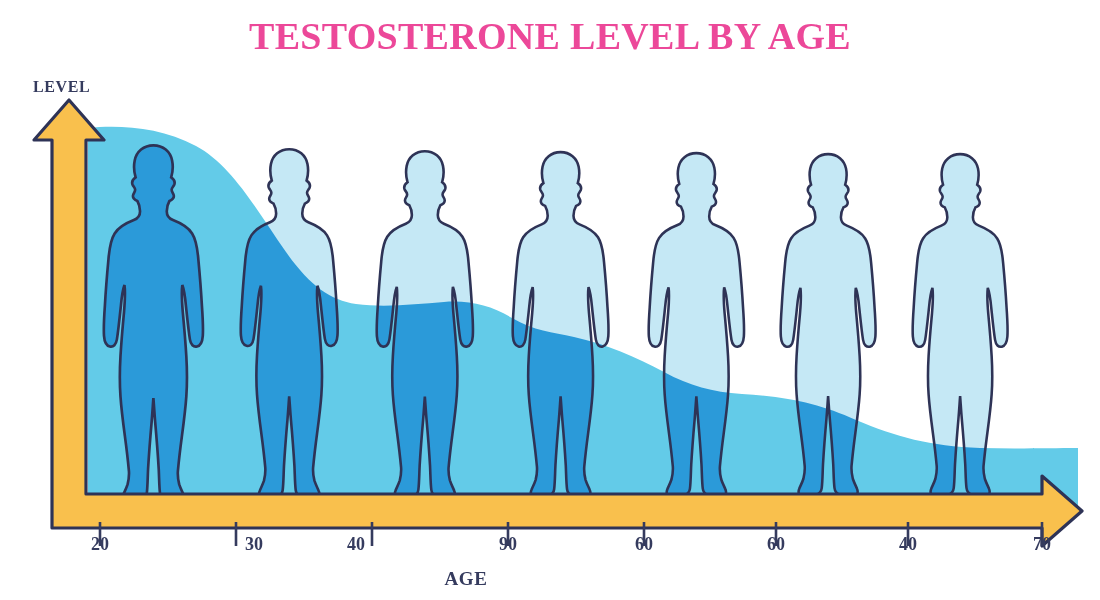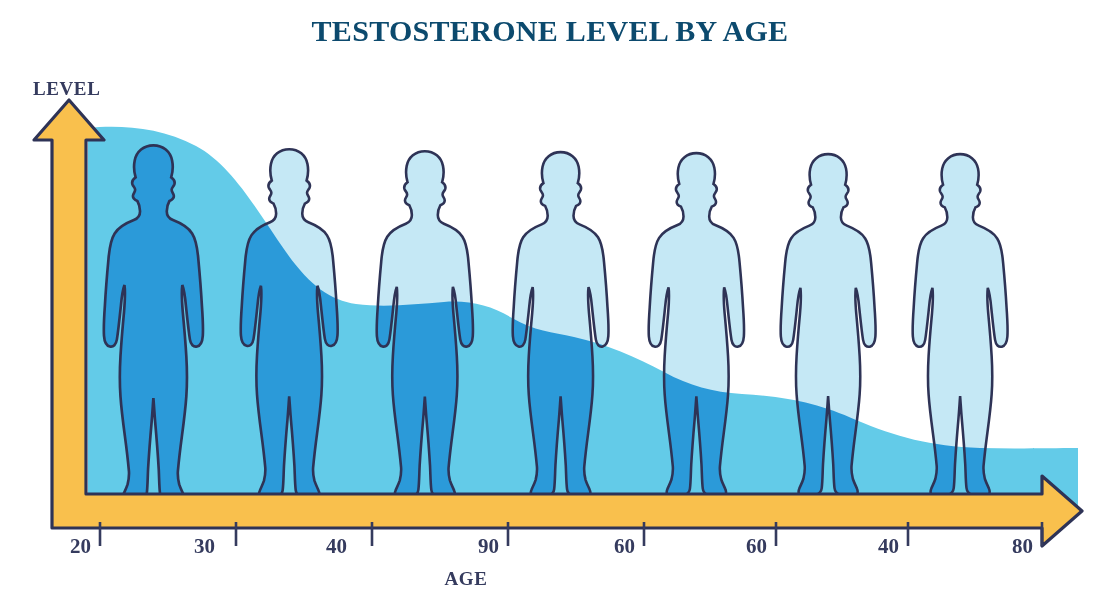--- a/index.html
+++ b/index.html
@@ -21,60 +21,61 @@
     background: #ffffff;
   }
   #chart-title {
     position: absolute;
     left: 0;
     top: 14px;
     width: 1100px;
     text-align: center;
     font-family: "Liberation Serif", "DejaVu Serif", serif;
     font-weight: bold;
-    font-size: 30px;
+    font-size: 38px;
     letter-spacing: 0.3px;
-    color: #0c4a6e;
+    color: #ec4899;
     white-space: nowrap;
   }
   #y-axis-title {
     position: absolute;
     left: 33px;
     top: 78px;
+    font-family: "Liberation Serif", "DejaVu Serif", serif;
+    font-weight: bold;
+    font-size: 16px;
+    letter-spacing: 0.6px;
+    color: #353b5e;
+  }
+  #x-axis-title {
+    position: absolute;
+    left: 0;
+    top: 568px;
+    width: 932px;
+    text-align: center;
     font-family: "Liberation Serif", "DejaVu Serif", serif;
     font-weight: bold;
     font-size: 19px;
     letter-spacing: 0.6px;
     color: #353b5e;
   }
-  #x-axis-title {
-    position: absolute;
-    left: 0;
-    top: 568px;
-    width: 932px;
-    text-align: center;
-    font-family: "Liberation Serif", "DejaVu Serif", serif;
-    font-weight: bold;
-    font-size: 19px;
-    letter-spacing: 0.6px;
-    color: #353b5e;
-  }
   #plot-svg {
     position: absolute;
     left: 0;
     top: 0;
   }
   .tick-label {
     position: absolute;
     width: 60px;
     margin-left: -30px;
     top: 534px;
+    text-align: center;
     font-family: "Liberation Serif", "DejaVu Serif", serif;
     font-weight: bold;
-    font-size: 21px;
+    font-size: 18px;
     color: #353b5e;
   }
 </style>
 </head>
 <body>
 
 <div id="infographic">
 
   <div id="chart-title">TESTOSTERONE LEVEL BY AGE</div>
 
@@ -297,21 +298,21 @@
       <line x1="372" y1="522" x2="372" y2="546"></line>
       <line x1="508" y1="522" x2="508" y2="546"></line>
       <line x1="644" y1="522" x2="644" y2="546"></line>
       <line x1="776" y1="522" x2="776" y2="546"></line>
       <line x1="908" y1="522" x2="908" y2="546"></line>
       <line x1="1042" y1="522" x2="1042" y2="546"></line>
     </g>
   </svg>
 
   <div class="tick-label" style="left:100px">20</div>
-  <div class="tick-label" style="left:224px">30</div>
+  <div class="tick-label" style="left:254px">30</div>
   <div class="tick-label" style="left:356px">40</div>
   <div class="tick-label" style="left:508px">90</div>
   <div class="tick-label" style="left:644px">60</div>
   <div class="tick-label" style="left:776px">60</div>
   <div class="tick-label" style="left:908px">40</div>
-  <div class="tick-label" style="left:1042px">80</div>
+  <div class="tick-label" style="left:1042px">70</div>
 
 </div>
 
 </body></html>

